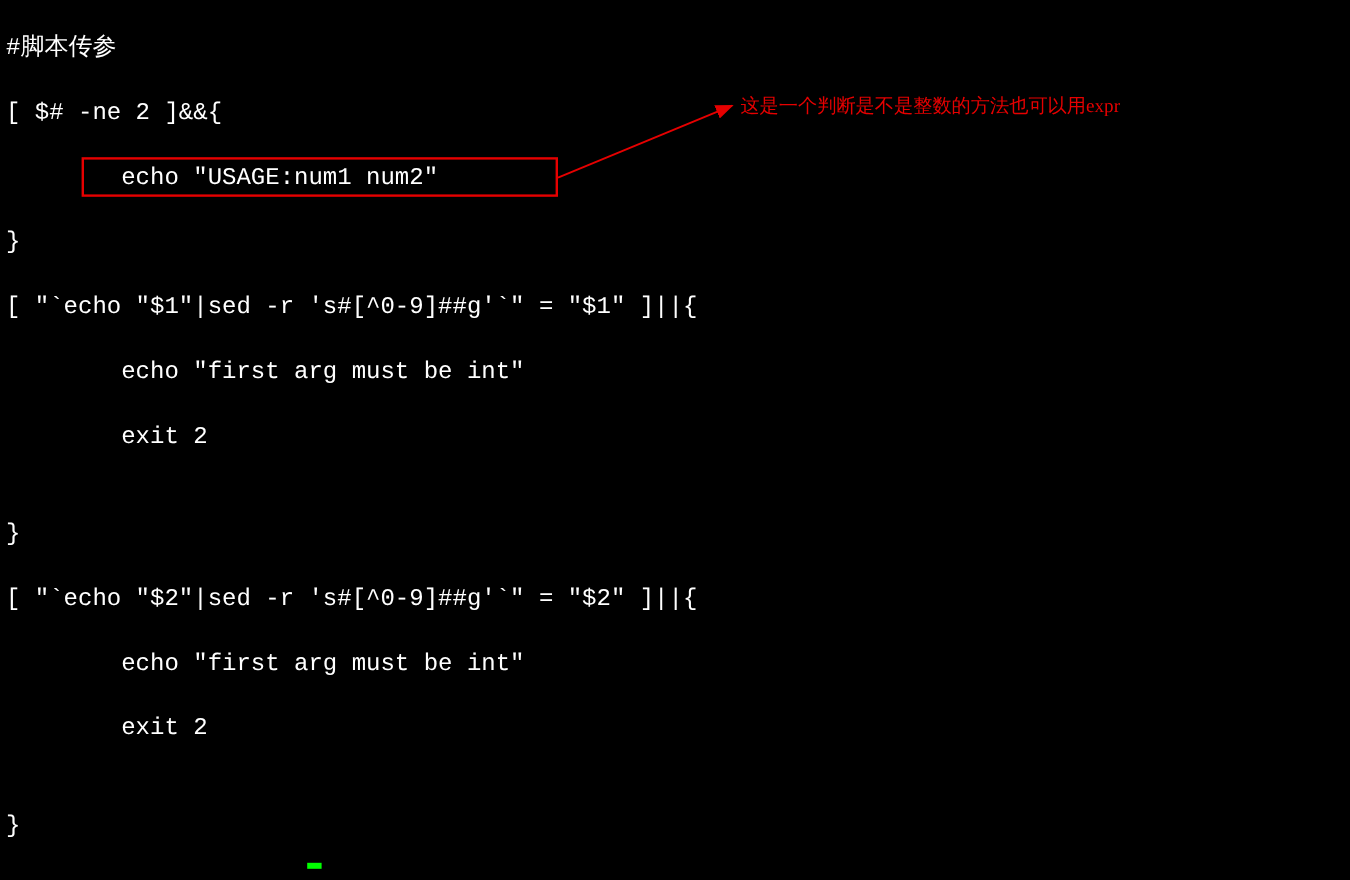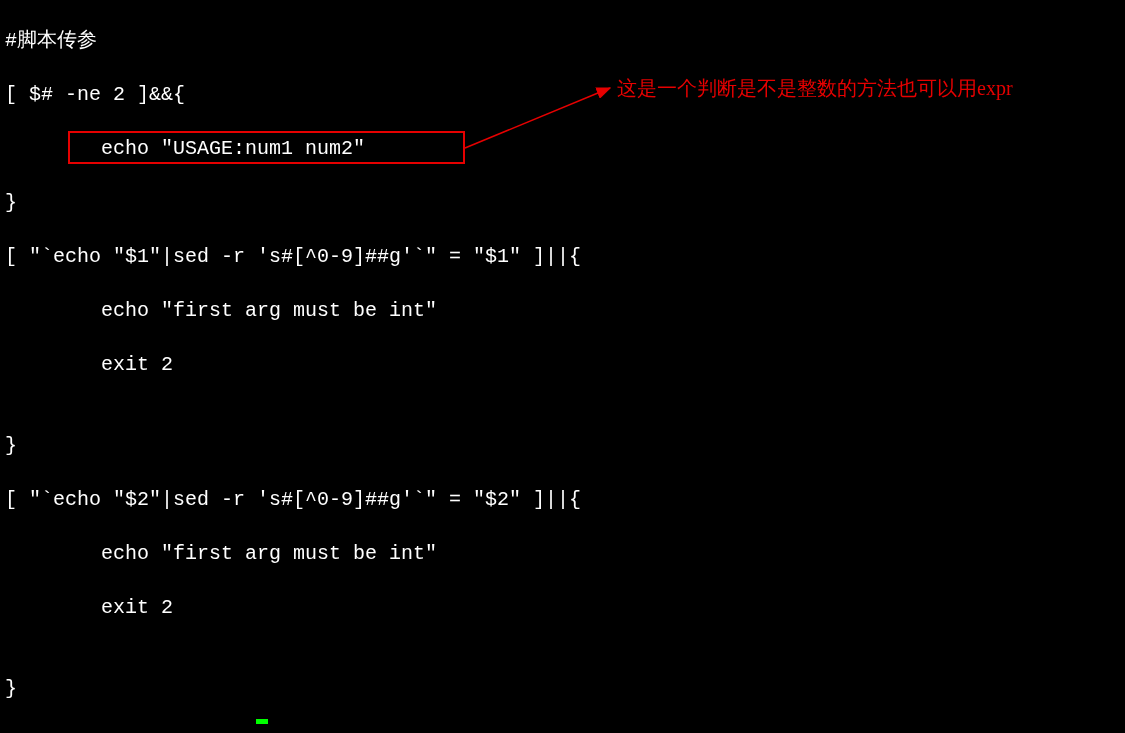--- a/index.html
+++ b/index.html
@@ -18,21 +18,21 @@
     .code-block {
       position: absolute;
       top: 0;
       left: 5px;
     }
     .code-line { white-space: pre; }
     .annotation {
       position: absolute;
       color: #e60000;
       font-family: "SimSun", "宋体", serif;
-      font-size: 20px;
+      font-size: 16px;
       top: 75px;
       left: 617px;
     }
     .highlight-box {
       position: absolute;
       border: 2px solid #e60000;
       left: 68px;
       top: 131px;
       width: 397px;
       height: 33px;

